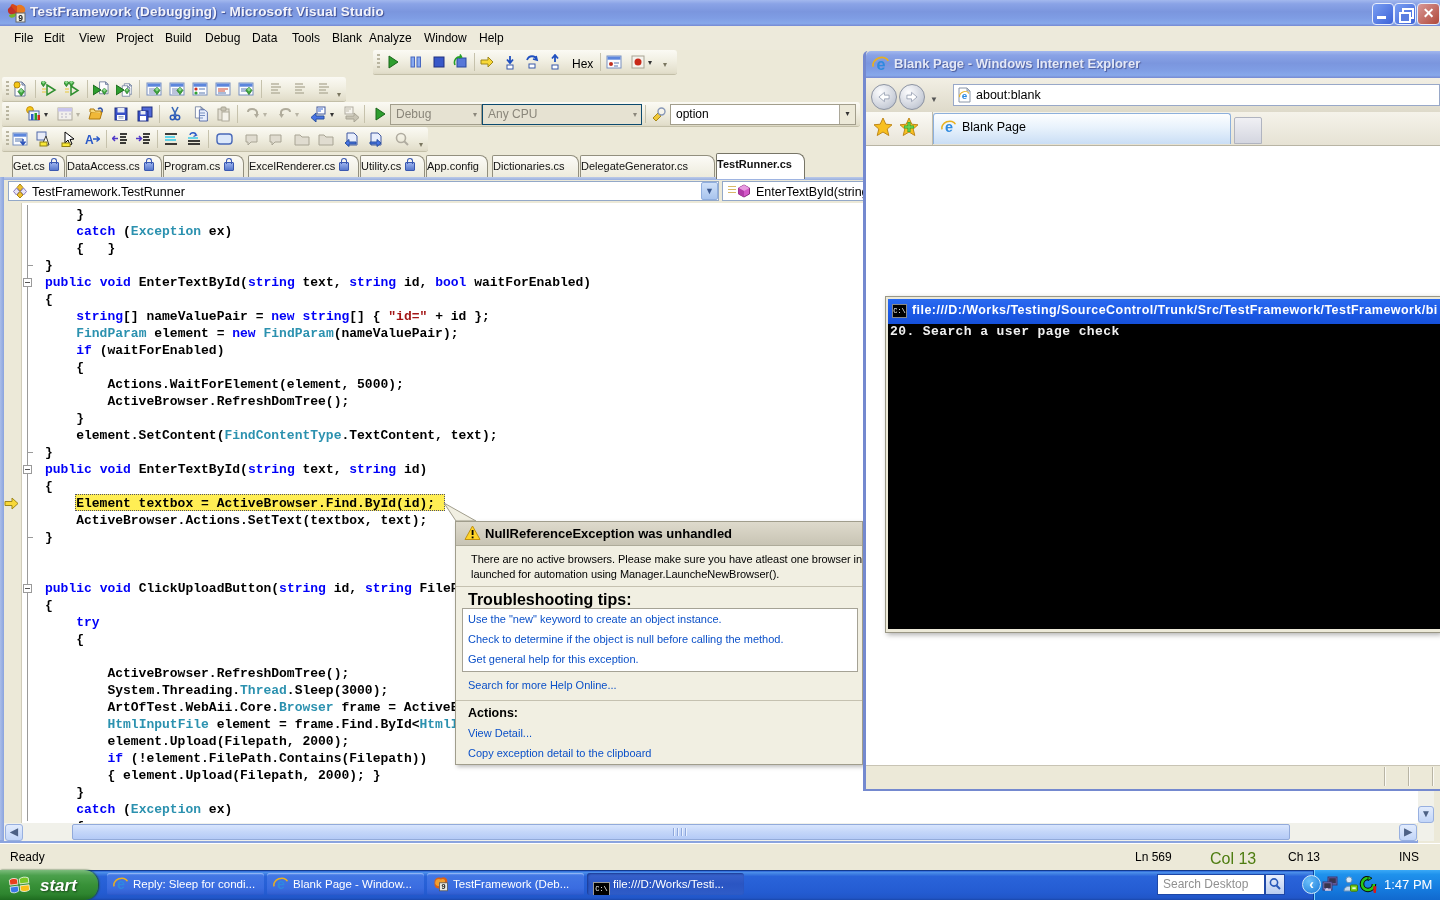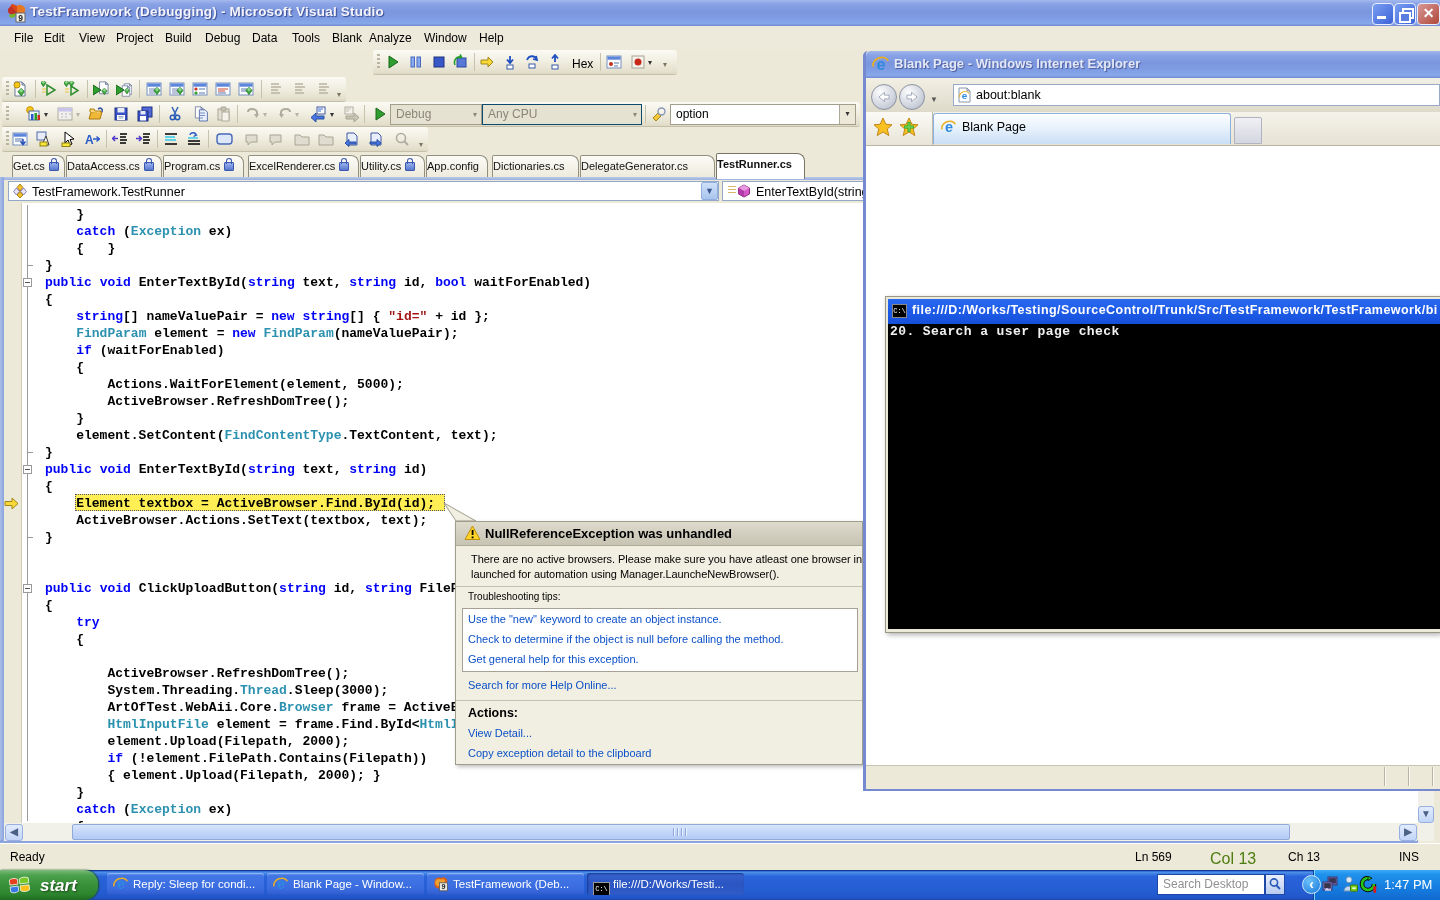--- a/index.html
+++ b/index.html
@@ -474,21 +474,21 @@
     <div class="ab" style="left:0;top:0;width:100%;height:23px;background:linear-gradient(180deg,#dedacc,#c8c4b4);border-bottom:1px solid #aeab9a"></div>
     <svg class="ab" style="left:8px;top:3px" width="17" height="16" viewBox="0 0 17 16">
       <path d="M8.5 1 L16 14.5 H1 Z" fill="#ffd428" stroke="#c09010"></path>
       <rect x="7.7" y="5" width="1.8" height="5" fill="#000"></rect>
       <rect x="7.7" y="11.5" width="1.8" height="1.8" fill="#000"></rect>
     </svg>
     <div class="ab" style="left:29px;top:4px;font-size:13px;font-weight:bold;color:#000">NullReferenceException was unhandled</div>
     <div class="ab" style="left:15px;top:31px;font-size:11px;letter-spacing:-0.05px;color:#000;white-space:nowrap">There are no active browsers. Please make sure you have atleast one browser instance</div>
     <div class="ab" style="left:15px;top:46px;font-size:11px;letter-spacing:-0.05px;color:#000;white-space:nowrap">launched for automation using Manager.LauncheNewBrowser().</div>
     <div class="ab" style="left:0;top:64px;width:100%;height:1px;background:#c5c1b0"></div>
-    <div class="ab" style="left:12px;top:69px;font-size:10px;font-weight:normal;color:#000">Troubleshooting tips:</div>
+    <div class="ab" style="left:12px;top:69px;font-size:16px;font-weight:bold;color:#000">Troubleshooting tips:</div>
     <div class="ab" style="left:6px;top:86px;width:396px;height:64px;background:#fff;border:1px solid #a5a295;box-sizing:border-box"></div>
     <div class="ab lnk" style="left:12px;top:91px">Use the "new" keyword to create an object instance.</div>
     <div class="ab lnk" style="left:12px;top:111px">Check to determine if the object is null before calling the method.</div>
     <div class="ab lnk" style="left:12px;top:131px">Get general help for this exception.</div>
     <div class="ab lnk" style="left:12px;top:157px">Search for more Help Online...</div>
     <div class="ab" style="left:0;top:178px;width:100%;height:1px;background:#c5c1b0"></div>
     <div class="ab" style="left:12px;top:184px;font-size:12.5px;font-weight:bold;color:#000">Actions:</div>
     <div class="ab lnk" style="left:12px;top:205px">View Detail...</div>
     <div class="ab lnk" style="left:12px;top:225px">Copy exception detail to the clipboard</div>
   </div>

